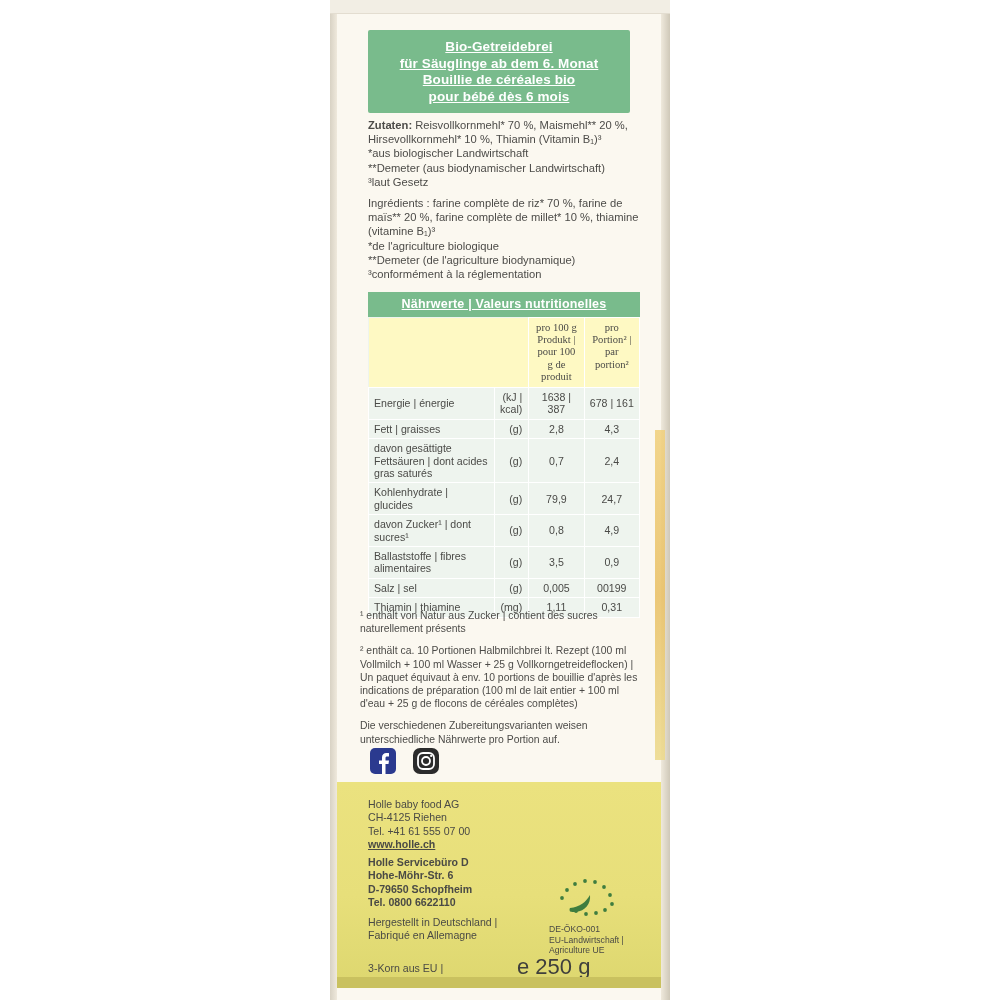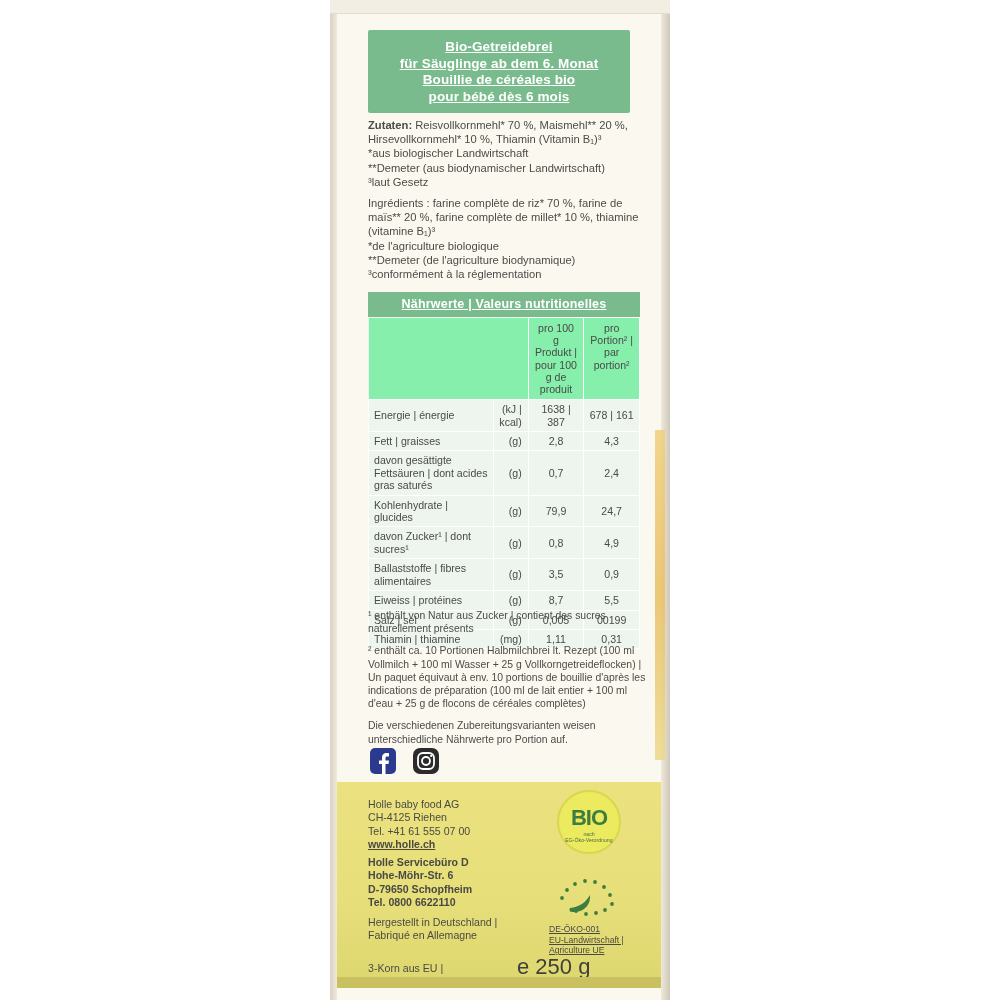--- a/index.html
+++ b/index.html
@@ -89,25 +89,25 @@
     line-height: 12.4px;
   }
   table.nut td.lbl { width: 49%; }
   table.nut td.unit { width: 9%; text-align: right; padding-right: 6px; }
   table.nut td.val { width: 21%; text-align: center; }
   table.nut td.colhead {
     text-align: center; vertical-align: top;
     padding-top: 4px; padding-bottom: 4px;
     line-height: 12.2px;
   }
-  table.nut tr.head td { background: #86efac; }
+  table.nut tr.head td { background: #fef9c3; font-family: Liberation Serif, serif; }
   table.nut td.blank { background: #eef4ee; border-left: none; border-top: none; }
   
   #footnotes {
-    position: absolute; left: 368px; top: 609px; width: 278px;
+    position: absolute; left: 360px; top: 609px; width: 278px;
     font-size: 10.4px; line-height: 13.2px; color: #4c4b48;
   }
   #footnotes p { margin: 0 0 9px 0; }
   
   #social { position: absolute; left: 370px; top: 748px; }
   .soc { display: inline-block; vertical-align: middle; margin-right: 13px; }
   
   #bottom-panel {
     position: absolute; left: 7px; right: 9px; top: 782px; bottom: 12px;
     background: linear-gradient(to bottom, #ebe27f 0%, #e7df7a 55%, #ddd76f 100%);
@@ -222,26 +222,20 @@
           <td class="lbl">davon Zucker¹ | dont sucres¹</td>
           <td class="unit">(g)</td>
           <td class="val">0,8</td>
           <td class="val">4,9</td>
         </tr>
         <tr>
           <td class="lbl">Ballaststoffe | fibres alimentaires</td>
           <td class="unit">(g)</td>
           <td class="val">3,5</td>
           <td class="val">0,9</td>
-        </tr>
-        <tr>
-          <td class="lbl">Eiweiss | protéines</td>
-          <td class="unit">(g)</td>
-          <td class="val">8,7</td>
-          <td class="val">5,5</td>
         </tr>
         <tr>
           <td class="lbl">Salz | sel</td>
           <td class="unit">(g)</td>
           <td class="val">0,005</td>
           <td class="val">00199</td>
         </tr>
         <tr>
           <td class="lbl">Thiamin | thiamine</td>
           <td class="unit">(mg)</td>
@@ -285,43 +279,38 @@
     </div>
     <div class="addr" id="addr2" style="white-space:pre-line;">Holle Servicebüro D
 Hohe-Möhr-Str. 6
 D-79650 Schopfheim
 Tel. 0800 6622110</div>
     <div class="addr" id="addr3" style="white-space:pre-line;">Hergestellt in Deutschland | Fabriqué en Allemagne</div>
     <div class="addr" id="addr4" style="white-space:pre-line;">3-Korn aus EU |
 3 céréales de UE</div>
     <div id="weight">e 250 g</div>
 
-    <div id="bio-badge">
-      <div class="big">BIO</div>
-      <div class="sm" style="white-space:pre-line;">nach
-EG-Öko-Verordnung</div>
-    </div>
 
     <svg id="eu-leaf" viewBox="0 0 74 50">
       <g fill="#3f7d3f">
         <circle cx="10" cy="28" r="1.9"></circle>
           <circle cx="15" cy="20" r="1.9"></circle>
         <circle cx="23" cy="14" r="1.9"></circle>
           <circle cx="33" cy="11" r="1.9"></circle>
         <circle cx="43" cy="12" r="1.9"></circle>
           <circle cx="52" cy="17" r="1.9"></circle>
         <circle cx="58" cy="25" r="1.9"></circle>
           <circle cx="60" cy="34" r="1.9"></circle>
         <circle cx="53" cy="40" r="1.9"></circle>
           <circle cx="44" cy="43" r="1.9"></circle>
         <circle cx="34" cy="44" r="1.9"></circle>
           <circle cx="24" cy="41" r="1.9"></circle>
         <path d="M18 38c10-1 16-6 20-13 1 9-5 16-14 17-2 .1-4 0-6-.5-.6-1.2-.6-2.5 0-3.5z"></path>
       </g>
     </svg>
 
-    <div id="eu-code" style="white-space:pre-line;text-decoration:underline;">DE-ÖKO-001
+    <div id="eu-code" style="white-space:pre-line;">DE-ÖKO-001
 EU-Landwirtschaft |
 Agriculture UE</div>
 
     <div class="bottom-band"></div>
   </div>
 </div>
 
 </body></html>

